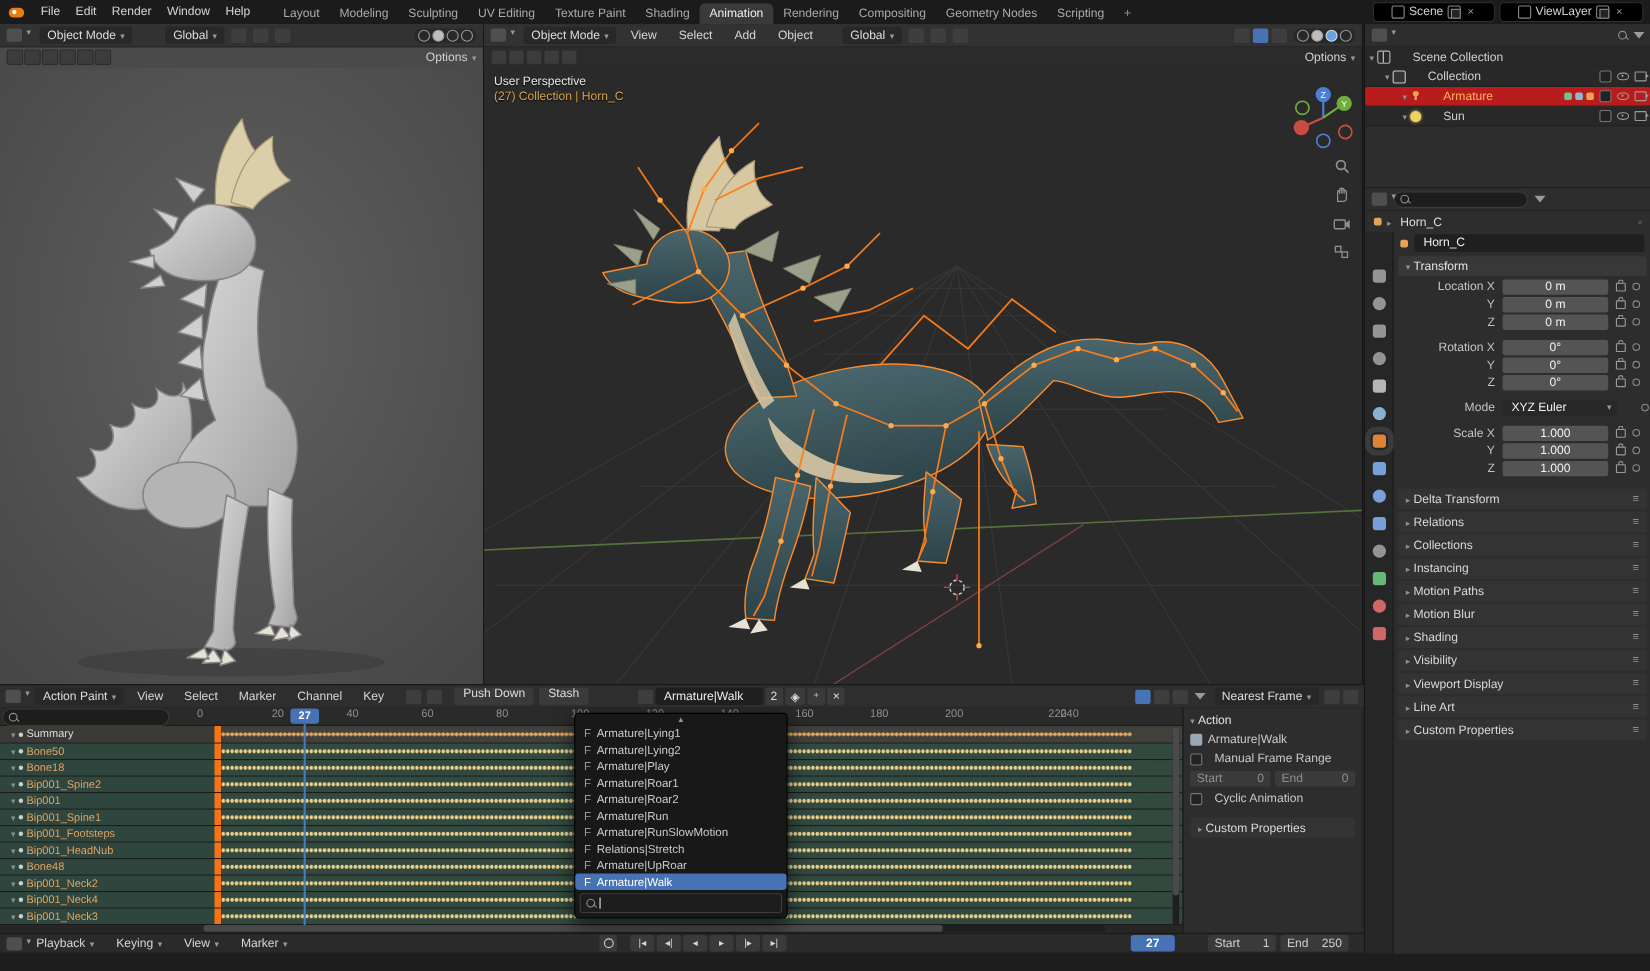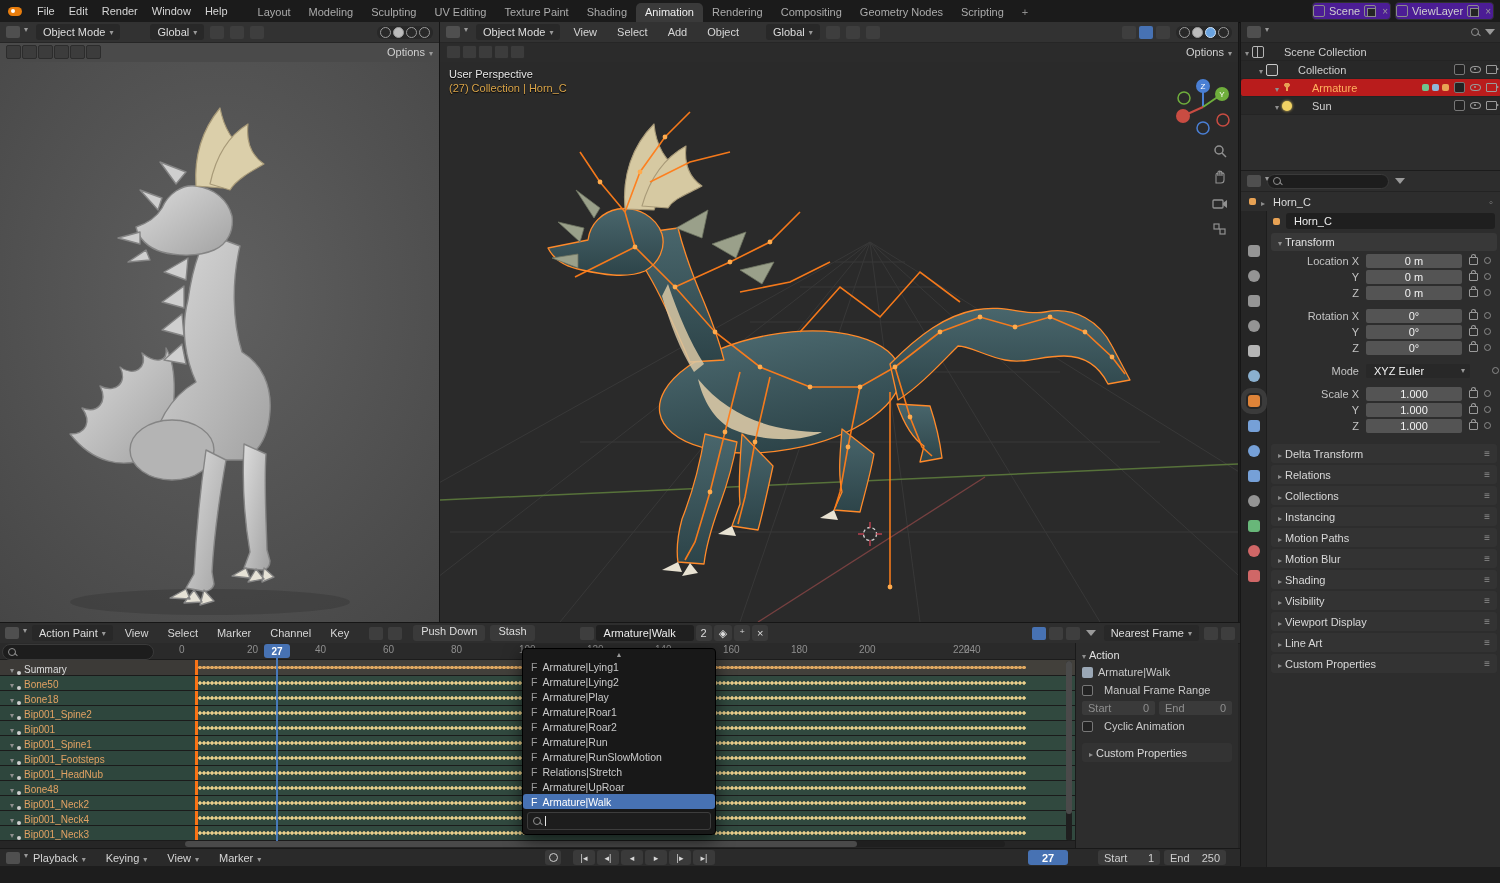--- a/index.html
+++ b/index.html
@@ -13,21 +13,21 @@
   
   .topbar{left:0;top:0;width:1500px;height:22px;background:#1b1b1b;border-bottom:1px solid #101010;display:flex;align-items:center}
   .blogo{width:14px;height:9px;background:#e87d0d;border-radius:5px 5px 5px 5px;margin:0 8px 0 8px;position:relative}
   .blogo::before{content:"";position:absolute;left:3px;top:2px;width:4px;height:4px;background:#fff;border-radius:50%}
   .menu{padding:0 7px;color:#d6d6d6;cursor:default}
   .tabs{display:flex;margin-left:14px;height:22px;align-items:flex-end}
   .tab{padding:3px 9px 4px;color:#ababab;border-radius:5px 5px 0 0;cursor:default}
   .tab.active{background:#3a3a3a;color:#eee}
   .tab.add{color:#8f8f8f}
   .tb-right{margin-left:auto;display:flex;align-items:center;gap:4px;padding-right:6px}
-  .pill{display:flex;align-items:center;background:#4c1d95;border:1px solid #303030;border-radius:4px;height:16px;padding:0 0;gap:4px}
+  .pill{display:flex;align-items:center;background:#000000;border:1px solid #303030;border-radius:4px;height:16px;padding:0 16px;gap:4px}
   .mini-ic{width:10px;height:10px;border:1px solid #8a8a8a;border-radius:2px;position:relative}
   .mini-ic.copy::after{content:"";position:absolute;left:2px;top:2px;width:7px;height:7px;border:1px solid #8a8a8a;background:#242424}
   .xic{color:#9a9a9a;font-size:10px;padding:0 2px}
   
   .vph{background:#323232;border-bottom:1px solid #262626;display:flex;align-items:center;gap:6px;padding:0 6px}
   .vph2{background:transparent;display:flex;align-items:center;padding:0 6px;justify-content:space-between}
   .etype{width:14px;height:12px;background:#4f4f4f;border-radius:2px;position:relative}
   .etype::after{content:"▾";position:absolute;right:-8px;top:-1px;font-size:8px;color:#999}
   .mode-sel,.sel{display:flex;align-items:center;background:#282828;border-radius:3px;height:16px;padding:0 7px;color:#ddd}
   .hic{width:14px;height:13px;background:#3e3e3e;border-radius:2px}
@@ -92,21 +92,21 @@
   .namefield{background:#1f1f1f;border-radius:3px;height:16px;display:flex;align-items:center;padding:0 8px;color:#ececec;min-width:82px}
   .badge{background:#3a3a3a;border-radius:3px;height:16px;display:flex;align-items:center;padding:0 5px;color:#ddd}
   .ds-body{position:absolute;left:0;top:20px;width:1075px;height:206px;background:#262626;overflow:hidden}
   .ruler{position:absolute;left:0;top:0;width:1075px;height:16px;background:#2a2a2a;border-bottom:1px solid #1c1c1c}
   .ruler-num{position:absolute;top:1px;color:#8f8f8f;font-size:10px}
   .chip{position:absolute;top:1px;width:26px;height:14px;background:#4772b3;border-radius:3px;color:#fff;font-size:10px;font-weight:bold;display:flex;align-items:center;justify-content:center}
   .ch-search{position:absolute;left:2px;top:1px;width:140px;height:14px}
   .rows{position:absolute;left:0;top:17px;width:1075px}
   .ch-row{position:relative;height:14px;display:flex;border-bottom:1px solid rgba(0,0,0,.28)}
   .ch-row.sum{height:15px}
-  .ch-cell{width:185px;flex:none;background:#2e463d;display:flex;align-items:flex-end;padding-left:10px;border-right:3px solid #f97316}
+  .ch-cell{width:185px;flex:none;background:#2e463d;display:flex;align-items:center;padding-left:10px;border-right:6px solid #f97316}
   .ch-row.sum .ch-cell{background:#3c3a37}
   .key-cell{flex:1;background:#31493f;position:relative}
   .ch-row.sum .key-cell{background:#42403b}
   .ch-name{color:#e2a263;font-size:10px;margin-left:3px}
   .ch-row.sum .ch-name{color:#dcdcdc}
   .ch-dot{width:4px;height:4px;background:#cfcfcf;border-radius:50%}
   .ch-icons{position:absolute;right:30px;display:flex;gap:5px;align-items:center}
   .ci{font-size:9px;color:#b9b9b9}
   .ci.ok{color:#59c2a2}
   .keys{position:absolute;left:0;top:0;bottom:0;width:828px;

